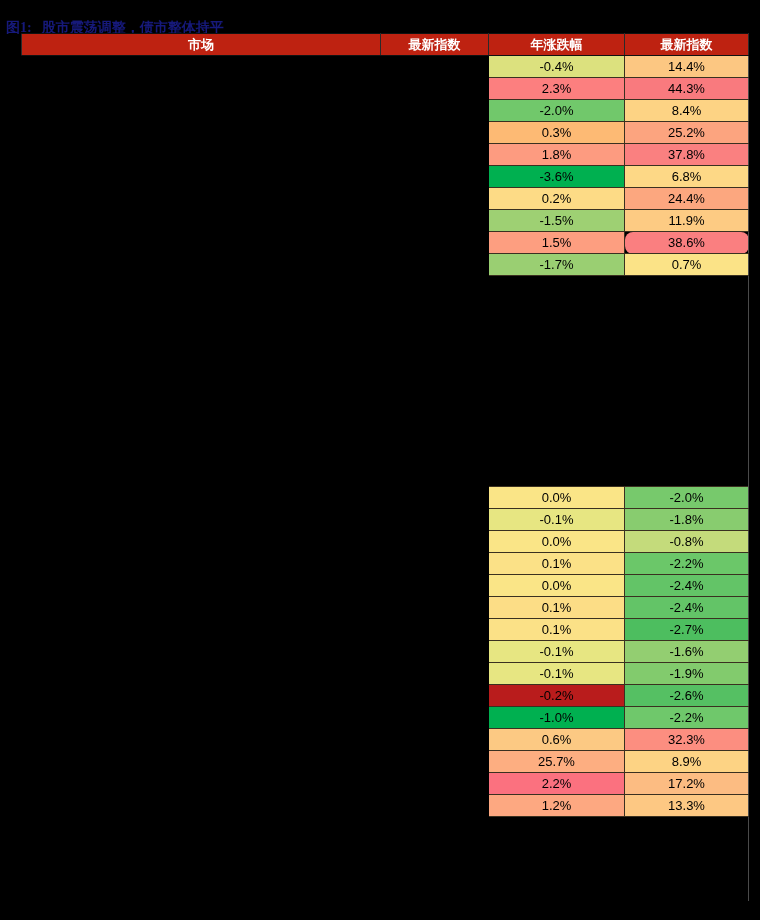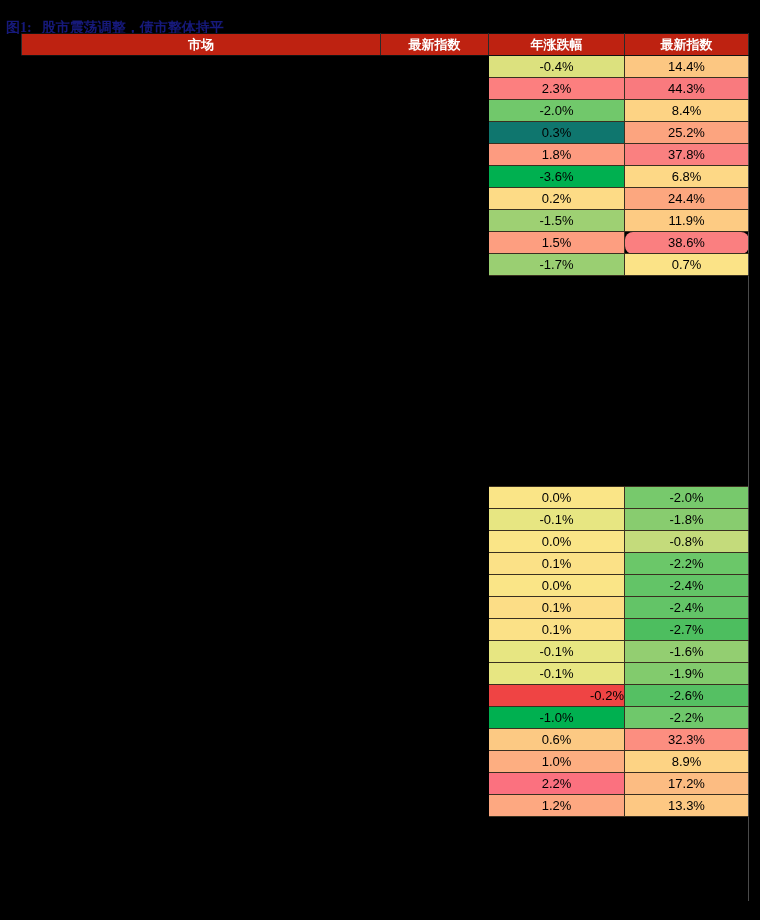--- a/index.html
+++ b/index.html
@@ -136,21 +136,21 @@
       </tr>
       <tr>
         <td class="cell dark"></td>
         <td class="cell dark"></td>
         <td class="cell value" style="background: rgb(113, 200, 107);">-2.0%</td>
         <td class="cell value rule-edge" style="background: rgb(253, 211, 132);">8.4%</td>
       </tr>
       <tr>
         <td class="cell dark"></td>
         <td class="cell dark"></td>
-        <td class="cell value" style="background: #0f766e; margin-top: 36px;">0.3%</td>
+        <td class="cell value" style="background: #fdba74; margin-top: 36px;">0.3%</td>
         <td class="cell value rule-edge" style="background: rgb(252, 164, 127);">25.2%</td>
       </tr>
       <tr>
         <td class="cell dark"></td>
         <td class="cell dark"></td>
         <td class="cell value" style="background: rgb(253, 155, 128);">1.8%</td>
         <td class="cell value rule-edge" style="background: rgb(250, 128, 128);">37.8%</td>
       </tr>
       <tr>
         <td class="cell dark"></td>
@@ -292,39 +292,39 @@
       </tr>
       <tr>
         <td class="cell dark"></td>
         <td class="cell dark"></td>
         <td class="cell value" style="background: rgb(231, 230, 130);">-0.1%</td>
         <td class="cell value rule-edge" style="background: rgb(130, 203, 109);">-1.9%</td>
       </tr>
       <tr>
         <td class="cell dark"></td>
         <td class="cell dark"></td>
-        <td class="cell value" style="background: #ef4444; text-align: right;">-0.2%</td>
+        <td class="cell value" style="background: #b91c1c;">-0.2%</td>
         <td class="cell value rule-edge" style="background: rgb(85, 192, 99);">-2.6%</td>
       </tr>
       <tr>
         <td class="cell dark"></td>
         <td class="cell dark"></td>
         <td class="cell value" style="background: rgb(0, 176, 80);">-1.0%</td>
         <td class="cell value rule-edge" style="background: rgb(111, 200, 107);">-2.2%</td>
       </tr>
       <tr>
         <td class="cell dark"></td>
         <td class="cell dark"></td>
         <td class="cell value" style="background: rgb(252, 201, 131);">0.6%</td>
         <td class="cell value rule-edge" style="background: rgb(252, 142, 128);">32.3%</td>
       </tr>
       <tr>
         <td class="cell dark"></td>
         <td class="cell dark"></td>
-        <td class="cell value" style="background: rgb(253, 174, 129);">1.0%</td>
+        <td class="cell value" style="background: rgb(253, 174, 129);">25.7%</td>
         <td class="cell value rule-edge" style="background: rgb(253, 211, 132); margin-left: 8px;">8.9%</td>
       </tr>
       <tr>
         <td class="cell dark"></td>
         <td class="cell dark"></td>
         <td class="cell value" style="background: rgb(251, 113, 127);">2.2%</td>
         <td class="cell value rule-edge" style="background: rgb(252, 188, 130);">17.2%</td>
       </tr>
       <tr>
         <td class="cell dark"></td>

